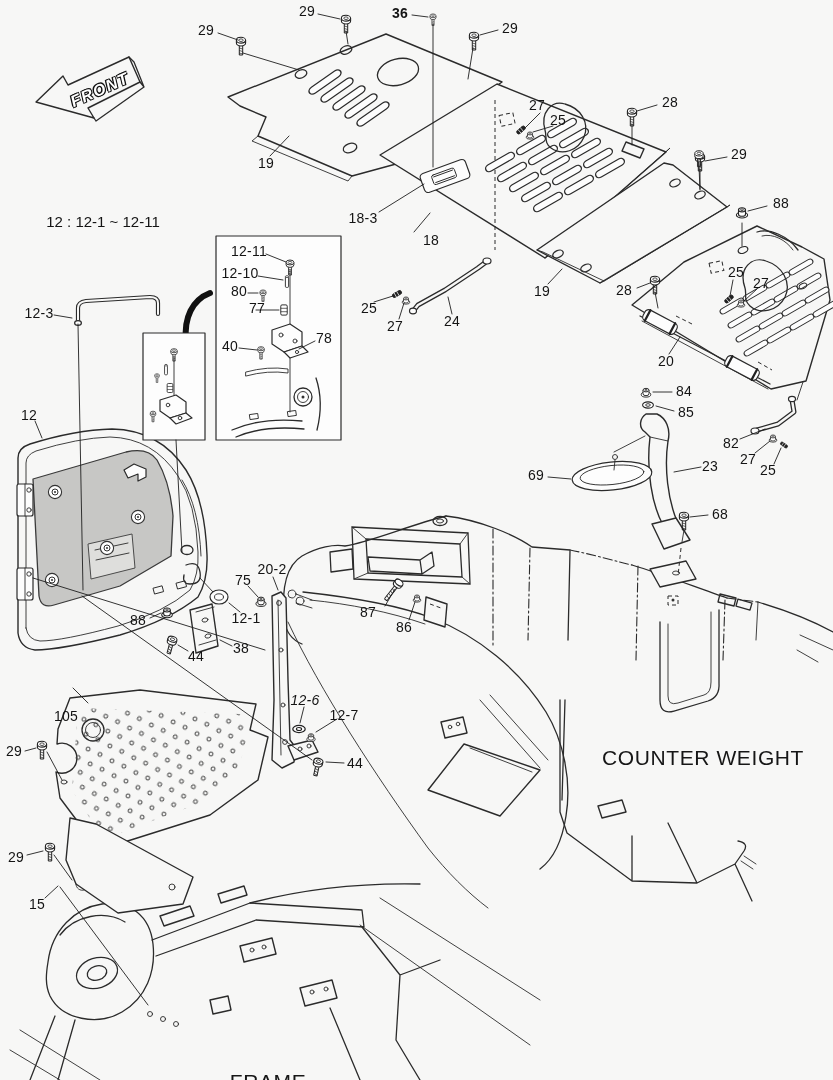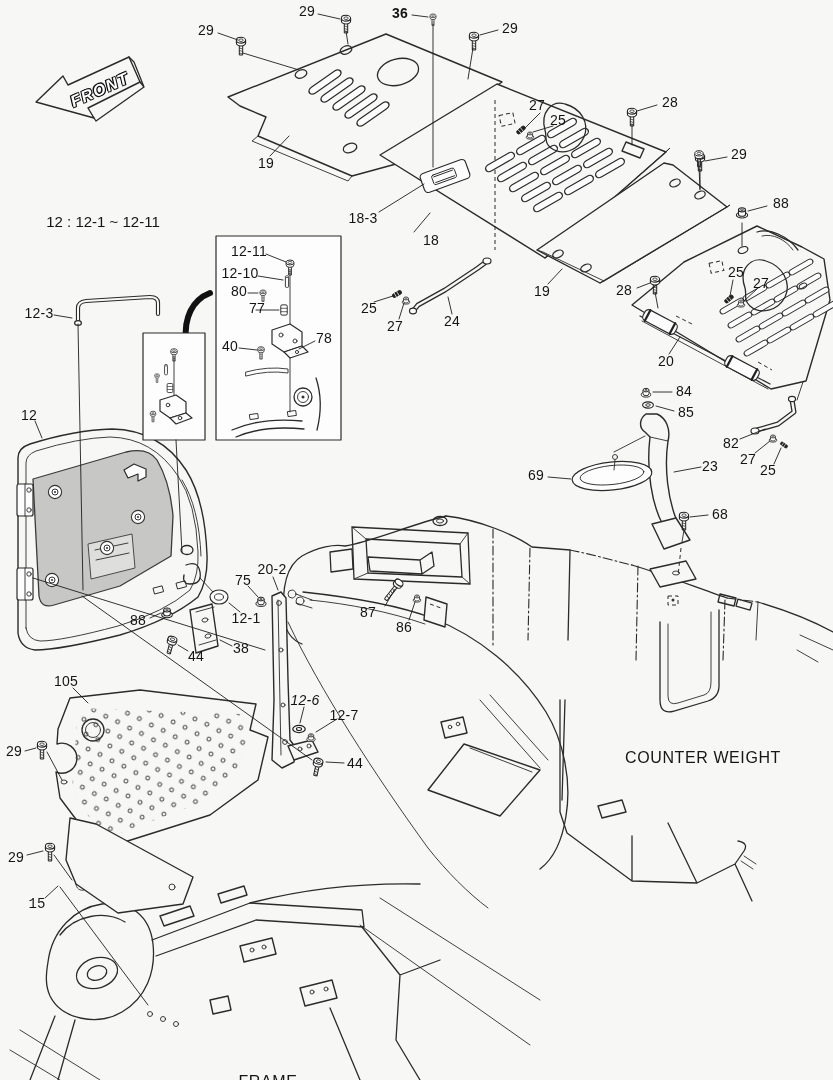--- a/index.html
+++ b/index.html
@@ -3,21 +3,21 @@
 <meta charset="utf-8">
 <style>
   html,body{margin:0;padding:0;background:#e8e8e8;}
   #stage{position:relative;width:833px;height:1080px;background:#f7f7f6;overflow:hidden;
          font-family:"Liberation Sans", sans-serif;}
   #art{position:absolute;left:0;top:0;}
   #label-layer{position:absolute;left:0;top:0;width:100%;height:100%;pointer-events:none;}
   .plabel{position:absolute;transform:translate(-50%,-50%);font-size:14px;color:#141414;
           white-space:nowrap;letter-spacing:0.2px;}
   .note{position:absolute;transform:translate(-50%,-50%);font-size:15px;color:#141414;white-space:nowrap;}
-  .area{position:absolute;transform:translate(-50%,-50%);font-size:16px;color:#161616;
+  .area{position:absolute;transform:translate(-50%,-50%);font-size:21px;color:#161616;
         letter-spacing:0.6px;white-space:nowrap;}
   .front{position:absolute;transform:translate(-50%,-50%) rotate(-24deg);font-size:16px;
          font-weight:700;font-style:italic;color:#fff;letter-spacing:1.5px;white-space:nowrap;
          text-shadow:-1px -1px 0 #111,1px -1px 0 #111,-1px 1px 0 #111,1px 1px 0 #111,0 0 1px #111;}
   svg .ln{fill:none;stroke:#2b2b2b;stroke-width:1.3;stroke-linecap:round;stroke-linejoin:round;}
   svg .lnt{fill:none;stroke:#2b2b2b;stroke-width:0.9;stroke-linecap:round;}
   svg .lnb{fill:none;stroke:#222;stroke-width:2.2;stroke-linecap:round;stroke-linejoin:round;}
   svg .fillp{fill:#f7f7f6;stroke:#2b2b2b;stroke-width:1.4;stroke-linejoin:round;}
   svg .fillw{fill:#fdfdfd;stroke:#2b2b2b;stroke-width:1.2;stroke-linejoin:round;}
   svg .ld{fill:none;stroke:#1e1e1e;stroke-width:0.9;stroke-linecap:round;}
@@ -490,21 +490,21 @@
       <span class="plabel" style="left: 720px; top: 514px;">68</span>
       <span class="plabel" style="left: 29px; top: 415px;">12</span>
       <span class="plabel" style="left: 243px; top: 580px;">75</span>
       <span class="plabel" style="left: 272px; top: 569px;">20-2</span>
       <span class="plabel" style="left: 246px; top: 618px;">12-1</span>
       <span class="plabel" style="left: 138px; top: 620px;">88</span>
       <span class="plabel" style="left: 196px; top: 656px;">44</span>
       <span class="plabel" style="left: 241px; top: 648px;">38</span>
       <span class="plabel" style="left: 368px; top: 612px;">87</span>
       <span class="plabel" style="left: 404px; top: 627px; text-align: right;">86</span>
-      <span class="plabel" style="left: 66px; top: 681px;">105</span>
+      <span class="plabel" style="left: 66px; top: 716px;">105</span>
       <span class="plabel" style="left: 14px; top: 751px;">29</span>
       <span class="plabel" style="left: 305px; top: 700px; font-style: italic;">12-6</span>
       <span class="plabel" style="left: 344px; top: 715px;">12-7</span>
       <span class="plabel" style="left: 355px; top: 763px;">44</span>
       <span class="plabel" style="left: 16px; top: 857px;">29</span>
-      <span class="plabel" style="left: 37px; top: 904px; font-family: Liberation Mono, monospace;">15</span>
+      <span class="plabel" style="left: 37px; top: 904px;">15</span>
     </div>
 </div>
 
 </body></html>

